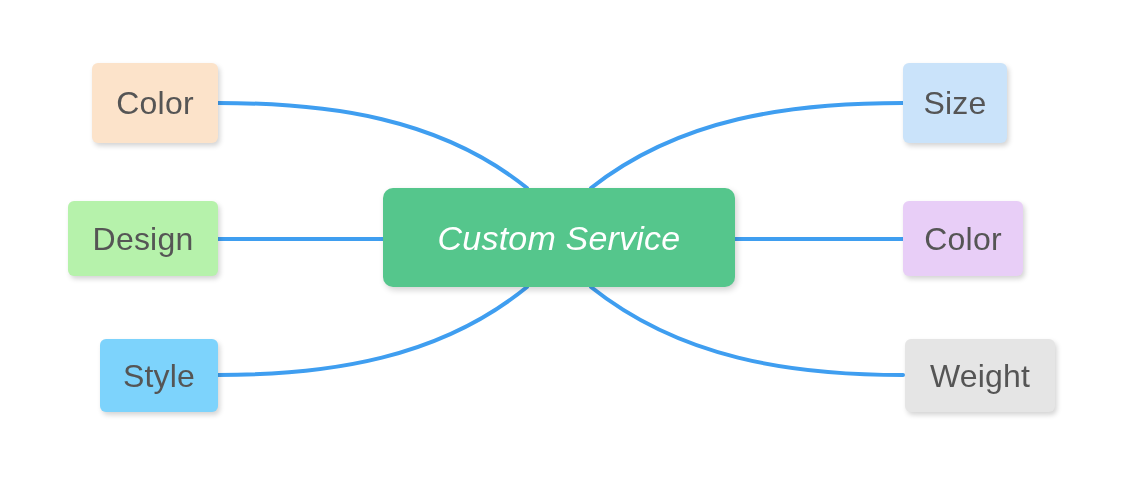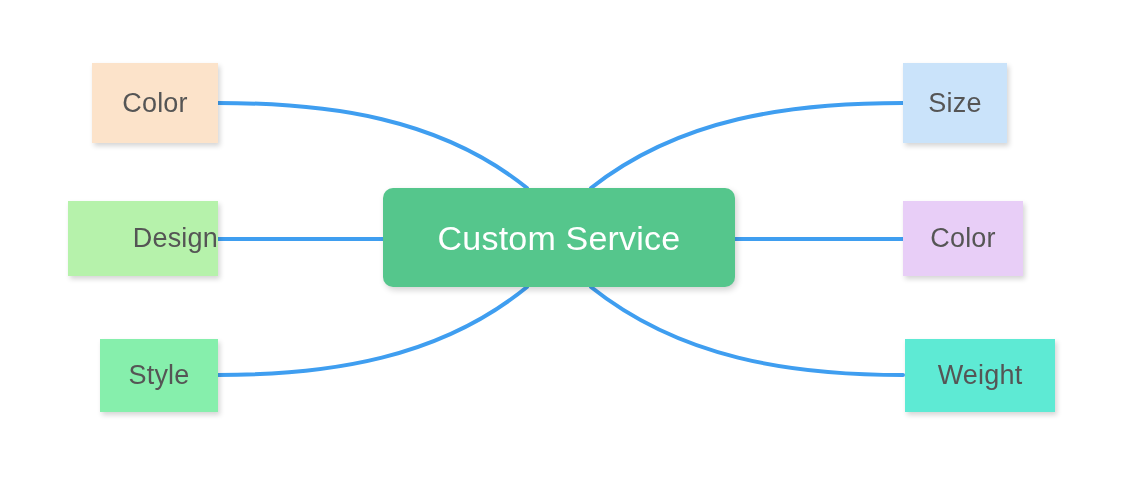--- a/index.html
+++ b/index.html
@@ -22,36 +22,37 @@
     position: absolute;
     left: 0;
     top: 0;
     width: 1136px;
     height: 490px;
     pointer-events: none;
   }
   .node {
     position: absolute;
     box-sizing: border-box;
-    border-radius: 0;
+    border-radius: 6px;
     display: flex;
     align-items: center;
     justify-content: center;
     box-shadow: 2px 3px 5px rgba(0,0,0,0.17);
     color: #555555;
-    font-size: 27px;
+    font-size: 32px;
     line-height: 1;
     white-space: nowrap;
     letter-spacing: 0.2px;
   }
   .node.center {
     color: #ffffff;
     font-size: 34px;
     border-radius: 10px;
     box-shadow: 2px 3px 6px rgba(0,0,0,0.18);
+    font-style: italic;
   }
   .node-label {
     display: block;
   }
 </style>
 </head>
 <body>
 
 <div id="canvas">
 
@@ -61,33 +62,33 @@
       <path d="M 218 375 C 330 375, 440 358, 527 287" fill="none" stroke="#3f9ef0" stroke-width="4" stroke-linecap="round"></path>
       <path d="M 903 103 C 790 103, 680 118, 591 188" fill="none" stroke="#3f9ef0" stroke-width="4" stroke-linecap="round"></path>
       <path d="M 903 239 L 735 239" fill="none" stroke="#3f9ef0" stroke-width="4" stroke-linecap="round"></path>
       <path d="M 903 375 C 790 375, 680 358, 591 287" fill="none" stroke="#3f9ef0" stroke-width="4" stroke-linecap="round"></path>
     </svg>
 
   <div id="nodes">
       <div class="node" style="left: 92px; top: 63px; width: 126px; height: 80px; background: rgb(252, 227, 202); color: rgb(85, 85, 85);">
         <span class="node-label">Color</span>
       </div>
-      <div class="node" style="left: 68px; top: 201px; width: 150px; height: 75px; background: rgb(182, 242, 171); color: rgb(85, 85, 85); justify-content: flex-end;">
+      <div class="node" style="left: 68px; top: 201px; width: 150px; height: 75px; background: rgb(182, 242, 171); color: rgb(85, 85, 85);">
         <span class="node-label">Design</span>
       </div>
-      <div class="node" style="left: 100px; top: 339px; width: 118px; height: 73px; background: #86efac; color: rgb(85, 85, 85);">
+      <div class="node" style="left: 100px; top: 339px; width: 118px; height: 73px; background: #7dd3fc; color: rgb(85, 85, 85);">
         <span class="node-label">Style</span>
       </div>
       <div class="node" style="left: 903px; top: 63px; width: 104px; height: 80px; background: rgb(202, 227, 250); color: rgb(85, 85, 85);">
         <span class="node-label">Size</span>
       </div>
       <div class="node" style="left: 903px; top: 201px; width: 120px; height: 75px; background: rgb(232, 206, 247); color: rgb(85, 85, 85);">
         <span class="node-label">Color</span>
       </div>
-      <div class="node" style="left: 905px; top: 339px; width: 150px; height: 73px; background: #5eead4; color: rgb(85, 85, 85);">
+      <div class="node" style="left: 905px; top: 339px; width: 150px; height: 73px; background: #e5e5e5; color: rgb(85, 85, 85);">
         <span class="node-label">Weight</span>
       </div>
       <div class="node center" style="left: 383px; top: 188px; width: 352px; height: 99px; background: rgb(85, 198, 140); color: rgb(255, 255, 255);">
         <span class="node-label">Custom Service</span>
       </div>
     </div>
 
 </div>
 
 </body></html>

